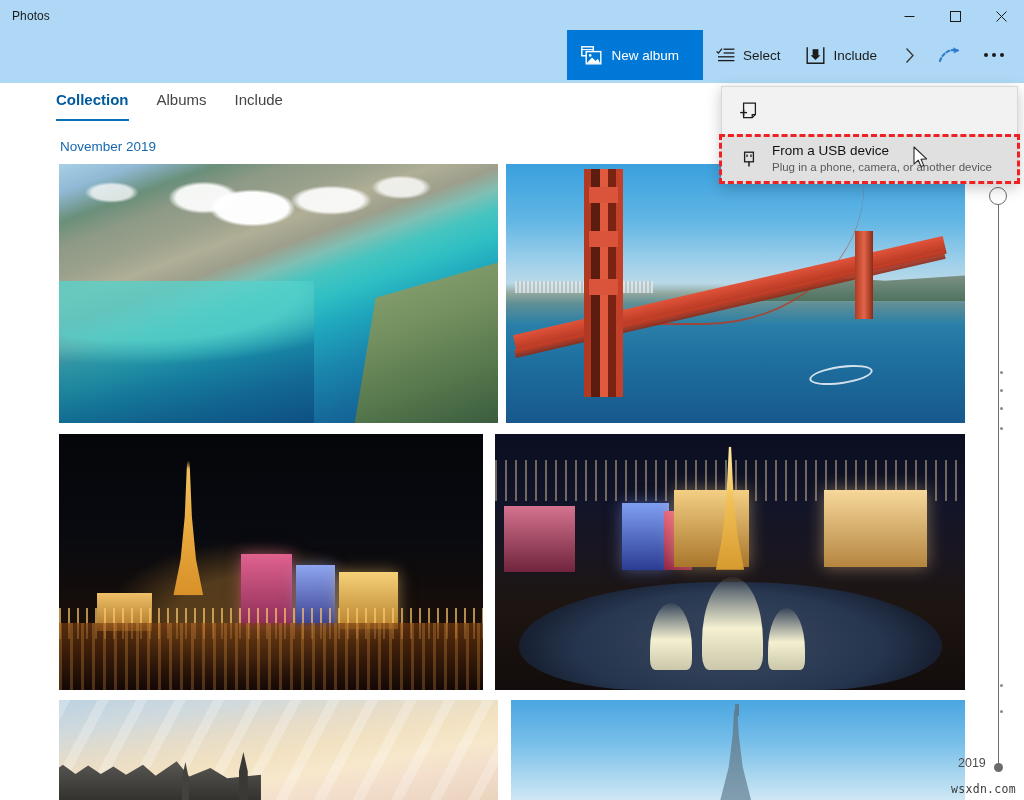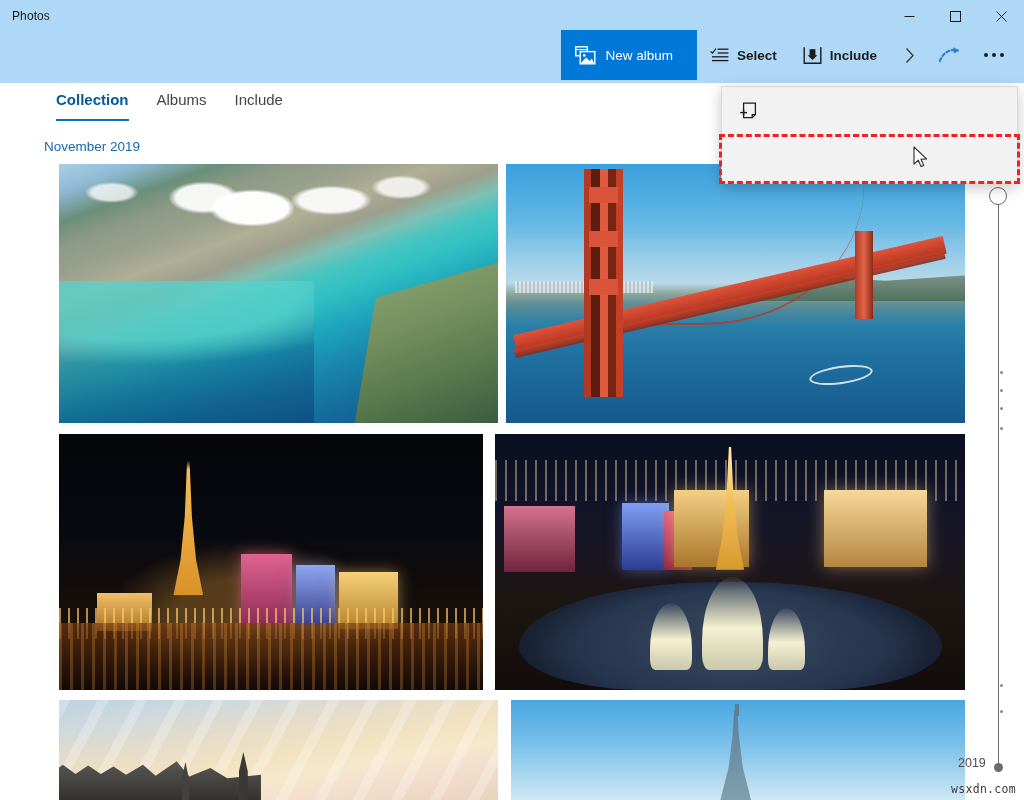--- a/index.html
+++ b/index.html
@@ -51,21 +51,20 @@
     height: 50px;
     font-size: 13.5px;
     cursor: default;
   }
   .cmd-btn {
     display: flex; align-items: center; gap: 8px;
     padding: 0 13px;
     height: 50px;
     font-size: 13.5px; color: #1b1b1b;
     cursor: default;
-    font-weight: bold;
   }
   .cmd-icon-only {
     display: flex; align-items: center; justify-content: center;
     width: 40px; height: 50px;
     cursor: default;
   }
   .dots {
     display: flex; align-items: center; justify-content: center;
     gap: 4px; width: 48px; height: 50px; cursor: default;
   }
@@ -93,21 +92,21 @@
   }
 
   
   #content {
     position: absolute; left: 0; top: 131px;
     width: 1024px; height: 669px;
     background: #ffffff;
     overflow: hidden;
   }
   #month-label {
-    position: absolute; left: 44px; top: 8px;
+    position: absolute; left: 60px; top: 8px;
     font-size: 13.5px; color: #1868b0;
   }
   .grid { position: absolute; left: 0; top: 0; }
   .thumb {
     position: absolute;
     overflow: hidden;
     background: #222;
     cursor: default;
   }
 
@@ -587,20 +586,34 @@
       <span class="fly-ico">
         <svg width="20" height="20" viewBox="0 0 20 20">
           <path d="M4.6 2.2 L16.4 2.2 L16.4 13.6 L13.2 16.6 L4.6 16.6 Z" fill="none" stroke="#1b1b1b" stroke-width="1.25"></path>
           <path d="M16.4 13.6 L13.2 13.6 L13.2 16.6" fill="none" stroke="#1b1b1b" stroke-width="1.25"></path>
           <line x1="1.2" y1="11.6" x2="8.0" y2="11.6" stroke="#1b1b1b" stroke-width="1.4"></line>
           <line x1="4.6" y1="8.2" x2="4.6" y2="15.0" stroke="#1b1b1b" stroke-width="1.4"></line>
         </svg>
       </span>
     </div>
 
+    <div class="fly-item hovered">
+      <span class="fly-ico">
+        <svg width="20" height="20" viewBox="0 0 20 20">
+          <rect x="5.6" y="3.2" width="8.8" height="9.6" fill="none" stroke="#1b1b1b" stroke-width="1.3"></rect>
+          <line x1="10" y1="12.8" x2="10" y2="17.4" stroke="#1b1b1b" stroke-width="1.5"></line>
+          <line x1="8.0" y1="5.6" x2="8.0" y2="8.0" stroke="#1b1b1b" stroke-width="1.3"></line>
+          <line x1="12.0" y1="5.6" x2="12.0" y2="8.0" stroke="#1b1b1b" stroke-width="1.3"></line>
+        </svg>
+      </span>
+      <span class="fly-text">
+        <span class="fly-title">From a USB device</span>
+        <span class="fly-sub">Plug in a phone, camera, or another device</span>
+      </span>
+    </div>
 
   </div>
 
   <div id="anno"></div>
 
   <div id="cursor">
     <svg width="17" height="24" viewBox="0 0 17 24">
       <path d="M1 1 L1 18.2 L5.3 14.2 L8.1 20.6 L10.7 19.4 L8.0 13.2 L13.6 12.9 Z" fill="#ffffff" stroke="#2a2a2a" stroke-width="1.1" stroke-linejoin="round"></path>
     </svg>
   </div>

